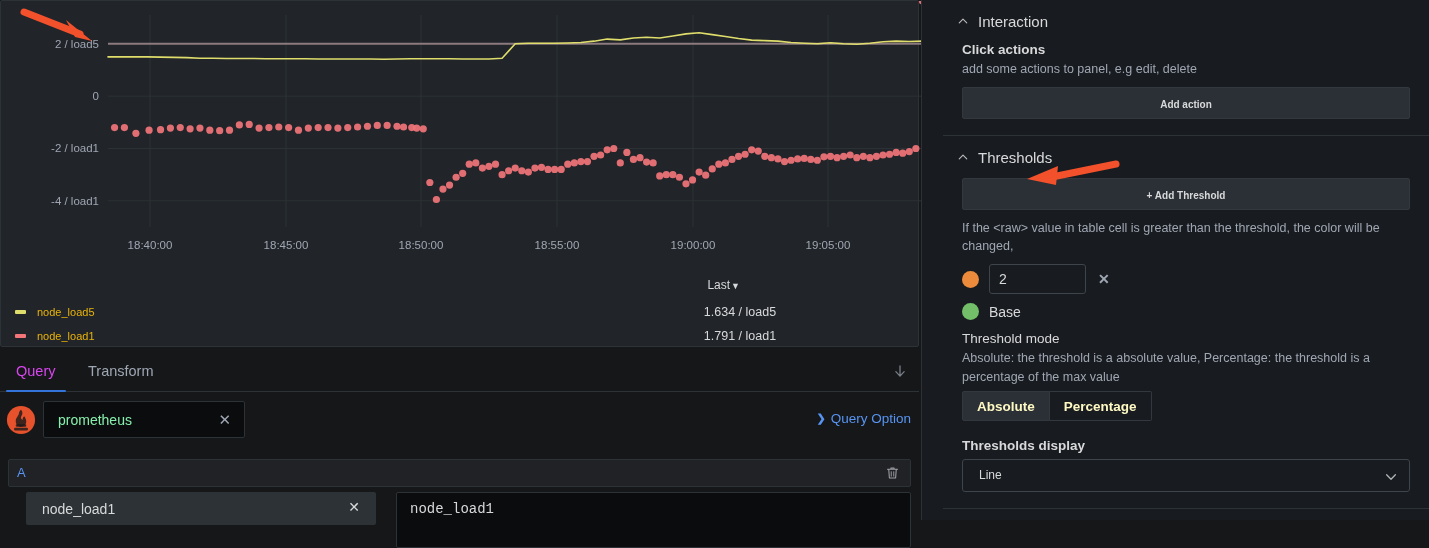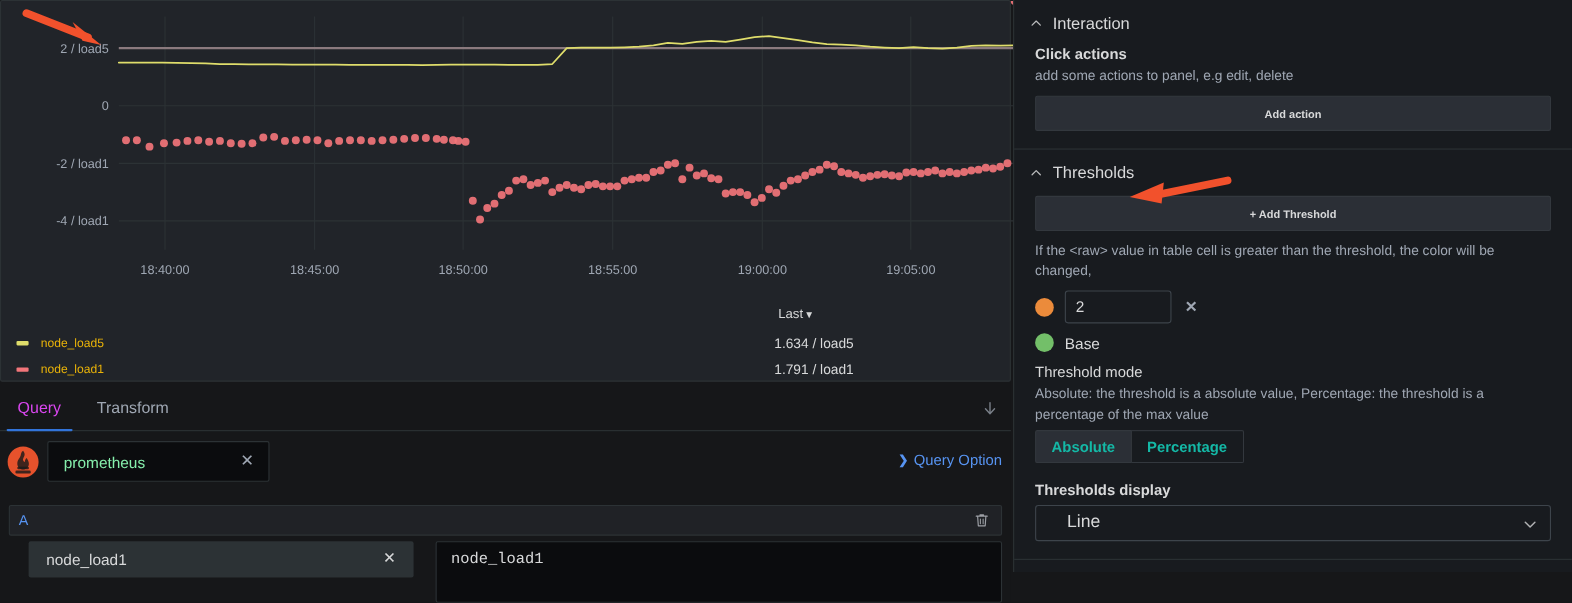--- a/index.html
+++ b/index.html
@@ -58,46 +58,46 @@
   .trash{position:absolute;right:10px;top:5px;width:15px;height:16px;opacity:.75;cursor:pointer;}
 
   .qeditor{position:absolute;left:8px;top:492px;width:903px;height:56px;}
   .metric-field{position:absolute;left:18px;top:0;width:350px;height:33px;background:#2c3235;border-radius:2px;display:flex;align-items:center;}
   .metric-field span{font-size:14px;color:#d8d9da;margin-left:16px;}
   .metric-x{position:absolute;right:16px;top:7px;font-size:14px;color:#9fa7b3;cursor:pointer;}
   .expr-box{position:absolute;left:388px;top:0;width:515px;height:56px;background:#0b0c0e;border:1px solid #2c3235;box-sizing:border-box;border-radius:2px;}
   .expr-box span{position:absolute;left:13px;top:8px;font-size:14px;color:#d8d9da;font-family:"Liberation Mono",monospace;}
 
   
-  #right{position:absolute;left:921px;top:0;width:508px;height:520px;background:#181b1f;border-left:1px solid #2c3235;box-sizing:border-box;}
+  #right{position:absolute;left:921px;top:0;width:508px;height:520px;background:#181b1f;border-left:1px solid #2c3235;box-sizing:border-box;padding-left:21px;}
   .opt-section{position:relative;border-bottom:1px solid #2c3235;}
   .sec-head{display:flex;align-items:center;height:42px;padding-left:14px;cursor:pointer;}
   .sec-caret{width:12px;height:12px;margin-right:9px;opacity:.85;}
   .sec-title{font-size:15px;color:#d8d9da;}
   .sec-body{padding:0 19px 16px 19px;}
 
   .field-label{font-size:13.5px;font-weight:bold;color:#d8d9da;margin-bottom:3px;}
   .field-desc{font-size:12.5px;color:#9fa7b3;line-height:1.45;margin-bottom:9px;}
 
   .btn-wide{display:block;width:100%;height:32px;line-height:32px;text-align:center;background:#2b2f36;border:1px solid #33383e;border-radius:2px;color:#d8d9da;font-size:10px;font-weight:bold;box-sizing:border-box;cursor:pointer;font-family:"Liberation Sans",sans-serif;}
 
   .thr-row{display:flex;align-items:center;margin-top:9px;}
   .thr-dot{width:17px;height:17px;border-radius:50%;flex:0 0 auto;margin-right:10px;}
   .thr-input{width:97px;height:30px;background:transparent;border:1px solid #3d444b;border-radius:3px;color:#d8d9da;font-size:14px;padding:0 9px;box-sizing:border-box;font-family:"Liberation Sans",sans-serif;}
   .thr-x{margin-left:12px;font-size:14px;color:#9fa7b3;cursor:pointer;font-weight:bold;}
   .thr-base{font-size:14px;color:#d8d9da;}
 
   .radio-group{display:flex;margin-top:2px;}
-  .radio-btn{height:30px;line-height:29px;padding:0 14px;font-size:13.5px;font-weight:bold;color:#14b8a6;border:1px solid #33383e;border-left:none;box-sizing:border-box;background:transparent;cursor:pointer;font-family:"Liberation Sans",sans-serif;}
+  .radio-btn{height:30px;line-height:29px;padding:0 14px;font-size:13.5px;font-weight:bold;color:#fef9c3;border:1px solid #33383e;border-left:none;box-sizing:border-box;background:transparent;cursor:pointer;font-family:"Liberation Sans",sans-serif;}
   .radio-btn:first-child{border-left:1px solid #33383e;border-radius:2px 0 0 2px;}
   .radio-btn:last-child{border-radius:0 2px 2px 0;}
   .radio-btn.active{background:#2b2f36;}
 
   .select-box{position:relative;margin-top:6px;width:100%;height:33px;background:transparent;border:1px solid #3d444b;border-radius:3px;box-sizing:border-box;display:flex;align-items:center;cursor:pointer;}
-  .select-box .val{font-size:16px;color:#d8d9da;margin-left:28px;}
+  .select-box .val{font-size:12px;color:#d8d9da;margin-left:16px;}
   .select-box .dchev{position:absolute;right:11px;top:10px;opacity:.8;}
 
   
   .ann{position:absolute;pointer-events:none;}
 </style>
 </head>
 <body>
 
 <div id="root">
 

